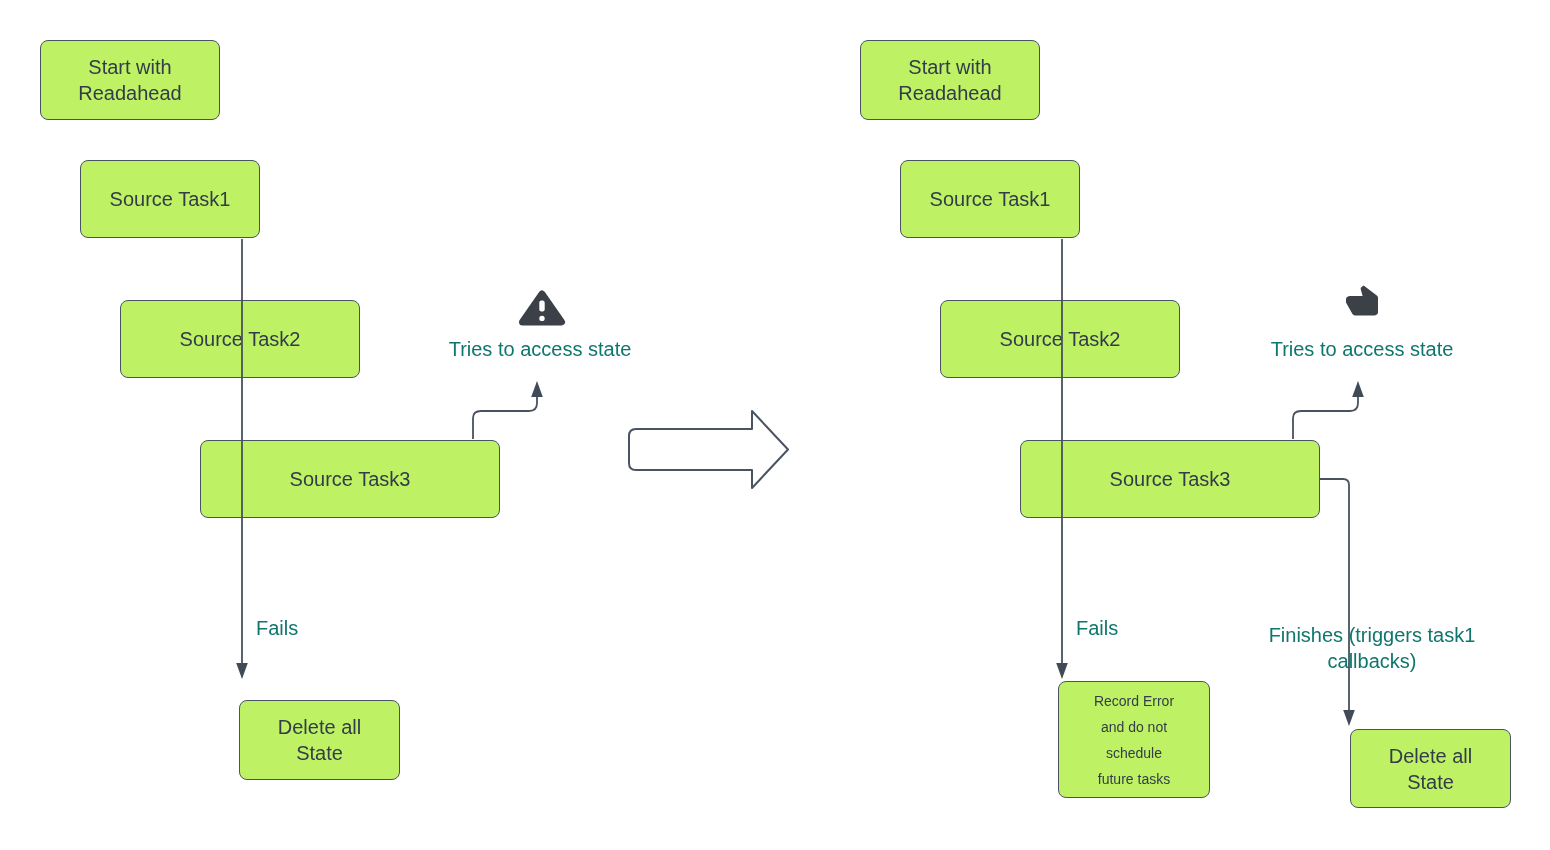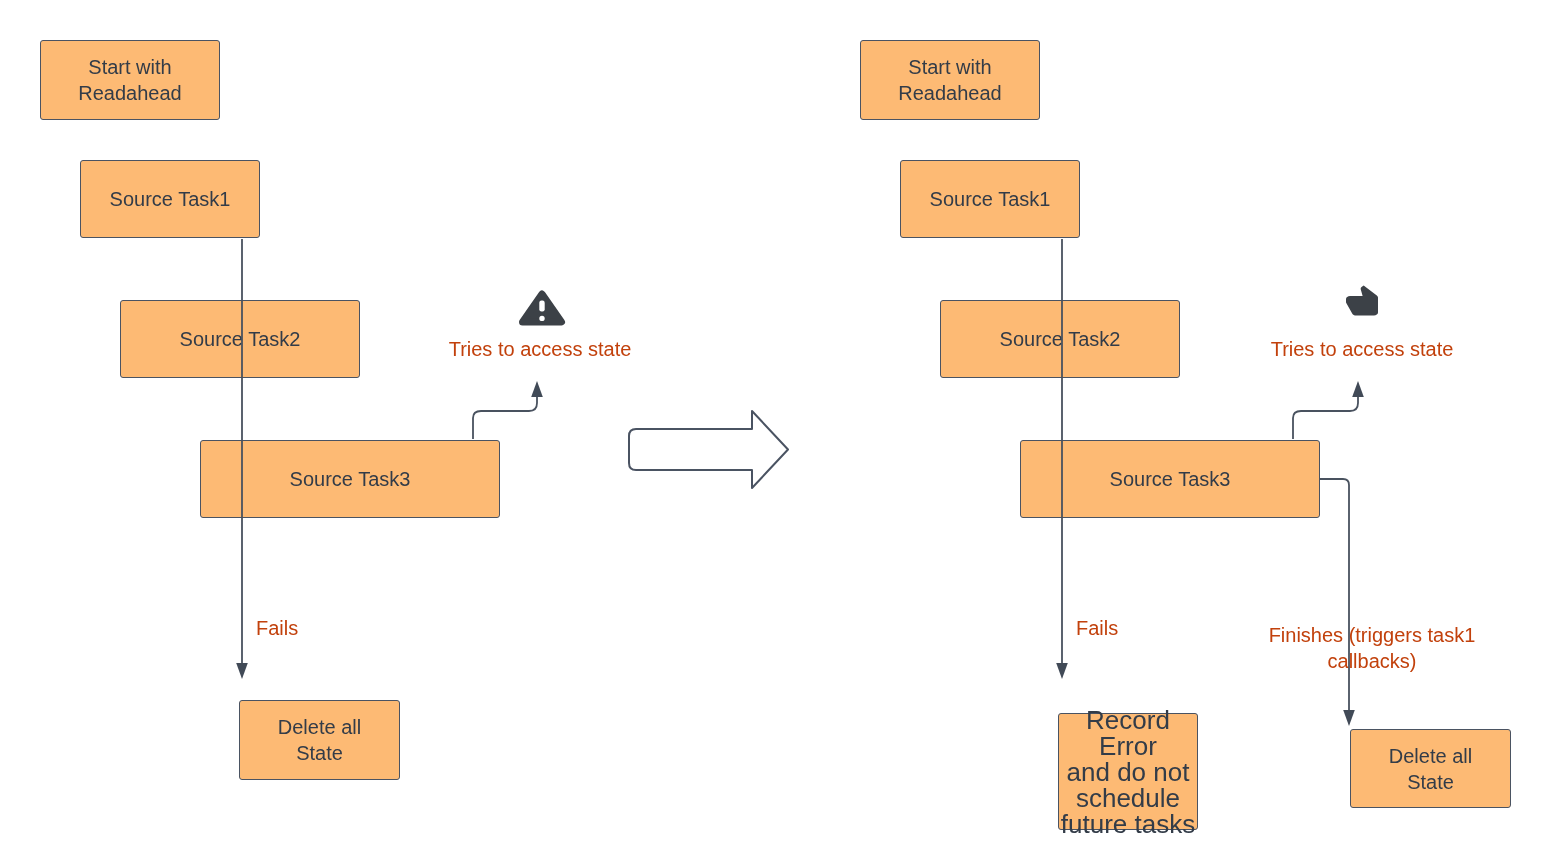--- a/index.html
+++ b/index.html
@@ -9,52 +9,52 @@
     height: 850px;
     background: #ffffff;
     font-family: "Liberation Sans", "DejaVu Sans", sans-serif;
     color: #333c48;
     overflow: hidden;
   }
   .node {
     position: absolute;
     box-sizing: border-box;
     border: 1.6px solid #4a5362;
-    border-radius: 3px;
-    background: #fdba74;
+    border-radius: 8px;
+    background: #bef264;
     display: flex;
     align-items: center;
     justify-content: center;
     text-align: center;
     font-size: 20px;
     line-height: 26px;
   }
   .node span { white-space: pre-line; }
   .lbl {
     position: absolute;
     font-size: 20px;
     line-height: 26px;
     white-space: pre-line;
-    color: #c2410c;
+    color: #0f766e;
   }
   .lbl.center { text-align: center; }
   
   .n-lstart  { left: 40px;   top: 40px;  width: 180px; height: 80px; }
   .n-ltask1  { left: 80px;   top: 160px; width: 180px; height: 78px; }
   .n-ltask2  { left: 120px;  top: 300px; width: 240px; height: 78px; }
   .n-ltask3  { left: 200px;  top: 440px; width: 300px; height: 78px; }
   .n-ldelete { left: 239px;  top: 700px; width: 161px; height: 80px; }
   .lab-lfails { left: 256px; top: 615px; }
   .lab-ltries { left: 429px; top: 336px; width: 222px; }
   
   .n-rstart  { left: 860px;  top: 40px;  width: 180px; height: 80px; }
   .n-rtask1  { left: 900px;  top: 160px; width: 180px; height: 78px; }
   .n-rtask2  { left: 940px;  top: 300px; width: 240px; height: 78px; }
   .n-rtask3  { left: 1020px; top: 440px; width: 300px; height: 78px; }
-  .n-rrecord { left: 1058px; top: 681px; width: 140px; height: 117px; font-size: 26px; line-height: 26px; margin-top: 32px; }
+  .n-rrecord { left: 1058px; top: 681px; width: 152px; height: 117px; font-size: 14px; line-height: 26px; }
   .n-rdelete { left: 1350px; top: 729px; width: 161px; height: 79px; }
   .lab-rfails { left: 1076px; top: 615px; }
   .lab-rtries { left: 1251px; top: 336px; width: 222px; }
   .lab-rfinishes { left: 1245px; top: 622px; width: 254px; }
   
   svg.overlay {
     position: absolute;
     left: 0; top: 0;
     pointer-events: none;
   }

